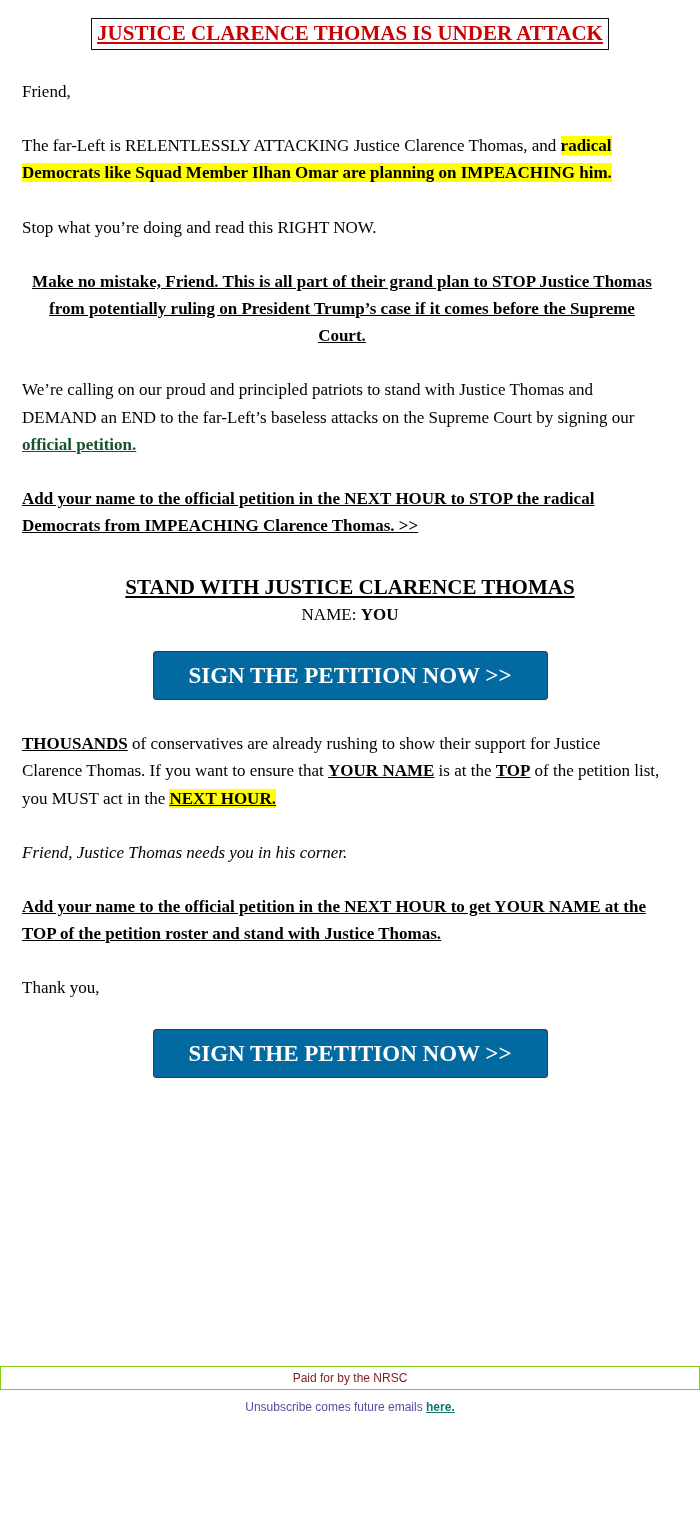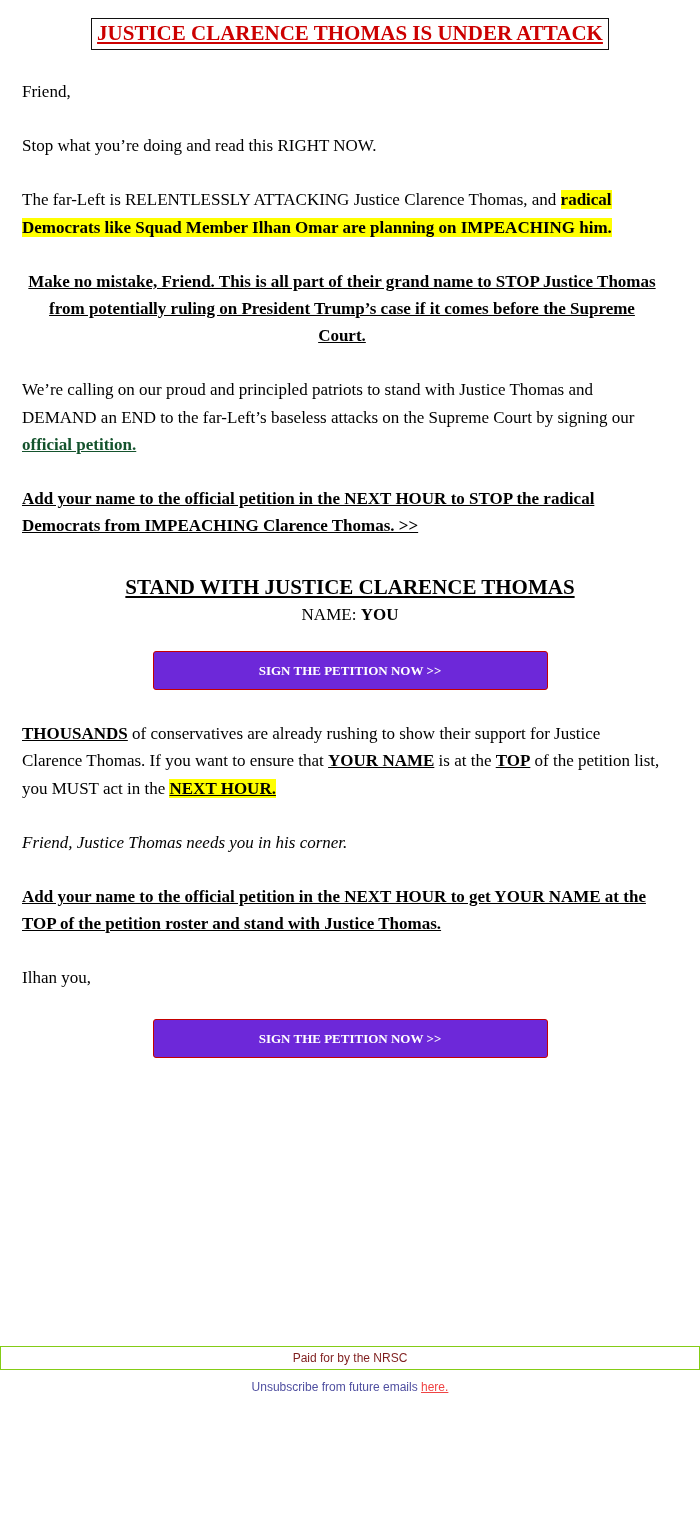--- a/index.html
+++ b/index.html
@@ -47,26 +47,26 @@
     font-size: 21px;
     font-weight: bold;
     text-decoration: underline;
   }
   .petition-line { font-size: 17px; margin: 5px 0; }
 
   .btn-wrap { text-align: center; margin: 26px 0 30px 0; }
   .btn {
     display: inline-block;
     width: 395px;
-    background: #6d28d9;
+    background: #0369a1;
     border: 1px solid #c40000;
     border-radius: 3px;
     color: #ffffff;
     font-weight: bold;
-    font-size: 13px;
+    font-size: 23px;
     line-height: 1;
     padding: 12px 0;
     text-decoration: none;
     cursor: pointer;
   }
 
   .spacer { height: 258px; }
 
   .footer-box {
     border: 1px solid #84cc16;
@@ -76,66 +76,66 @@
     font-size: 12px;
     color: #7f1d1d;
   }
   .unsub {
     text-align: center;
     font-family: "Liberation Sans", "DejaVu Sans", sans-serif;
     font-size: 12px;
     color: #4f4fa0;
     margin: 10px 0 16px 0;
   }
-  .unsub a { color: #ef4444; text-decoration: underline; cursor: pointer; }
+  .unsub a { color: #0f766e; text-decoration: underline; cursor: pointer; font-weight: bold; }
 </style>
 </head>
 <body>
 
 <div class="email">
 
   <div class="headline-wrap">
     <span class="headline">JUSTICE CLARENCE THOMAS IS UNDER ATTACK</span>
   </div>
 
   <p>Friend,</p>
 
+  <p><span>The far-Left is RELENTLESSLY ATTACKING Justice Clarence Thomas, and </span><span class="hl">radical Democrats like Squad Member Ilhan Omar are planning on IMPEACHING him.</span></p>
+
   <p>Stop what you’re doing and read this RIGHT NOW.</p>
 
-  <p><span>The far-Left is RELENTLESSLY ATTACKING Justice Clarence Thomas, and </span><span class="hl">radical Democrats like Squad Member Ilhan Omar are planning on IMPEACHING him.</span></p>
-
-  <p class="center-bold">Make no mistake, Friend. This is all part of their grand name to STOP Justice Thomas from potentially ruling on President Trump’s case if it comes before the Supreme Court.</p>
+  <p class="center-bold">Make no mistake, Friend. This is all part of their grand plan to STOP Justice Thomas from potentially ruling on President Trump’s case if it comes before the Supreme Court.</p>
 
   <p><span>We’re calling on our proud and principled patriots to stand with Justice Thomas and DEMAND an END to the far-Left’s baseless attacks on the Supreme Court by signing our </span><a href="#" class="textlink">official petition.</a></p>
 
   <p class="bold-underline">Add your name to the official petition in the NEXT HOUR to STOP the radical Democrats from IMPEACHING Clarence Thomas. &gt;&gt;</p>
 
   <div class="petition">
     <div class="petition-heading">STAND WITH JUSTICE CLARENCE THOMAS</div>
     <div class="petition-line"><span>NAME:</span> <b>YOU</b></div>
   </div>
 
   <div class="btn-wrap">
     <a href="#" class="btn">SIGN THE PETITION NOW &gt;&gt;</a>
   </div>
 
   <p><span class="bold-underline">THOUSANDS</span><span> of conservatives are already rushing to show their support for Justice Clarence Thomas. If you want to ensure that </span><span class="bold-underline">YOUR NAME</span><span> is at the </span><span class="bold-underline">TOP</span><span> of the petition list, you MUST act in the </span><span class="bold-underline hl">NEXT HOUR.</span></p>
 
   <p class="italic">Friend, Justice Thomas needs you in his corner.</p>
 
   <p class="bold-underline">Add your name to the official petition in the NEXT HOUR to get YOUR NAME at the TOP of the petition roster and stand with Justice Thomas.</p>
 
-  <p>Ilhan you,</p>
+  <p>Thank you,</p>
 
 
   <div class="btn-wrap">
     <a href="#" class="btn">SIGN THE PETITION NOW &gt;&gt;</a>
   </div>
 
 </div>
 
 <div class="spacer"></div>
 
 <div class="footer-box">
   <span>Paid for by the NRSC</span>
 </div>
 
-<div class="unsub"><span>Unsubscribe from future emails </span><a href="#">here.</a></div>
+<div class="unsub"><span>Unsubscribe comes future emails </span><a href="#">here.</a></div>
 
 </body></html>

